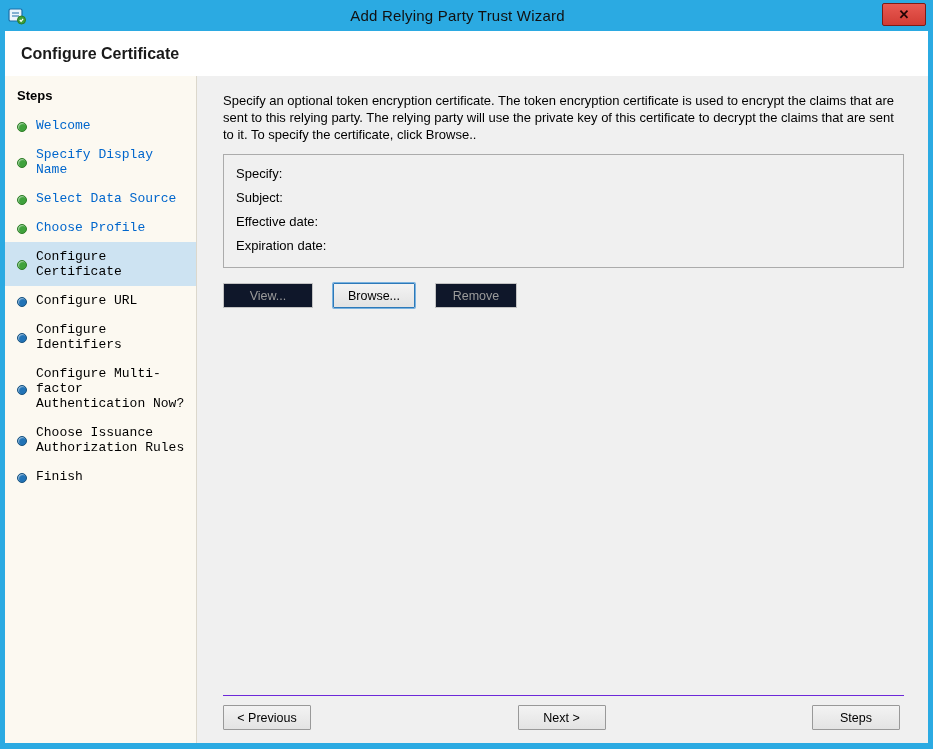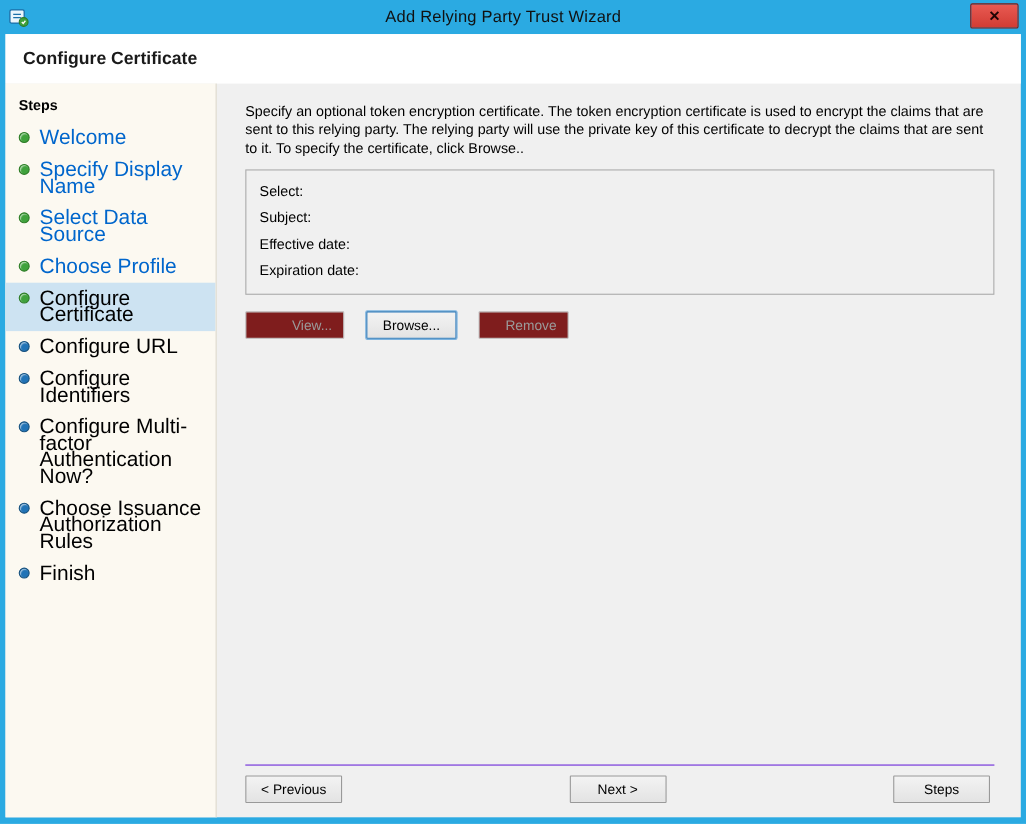--- a/index.html
+++ b/index.html
@@ -56,23 +56,23 @@
     background:#FCF9F1;
     border-right:1px solid #DCD8CC;
     padding-top:12px;
     overflow:hidden;
   }
   .steps-heading{
     font-size:13px;font-weight:bold;color:#000;
     margin:0 0 8px 12px;
   }
   .step-item{
-    display:flex;align-items:flex-start;
+    display:flex;align-items:center;
     padding:7px 8px 7px 12px;gap:9px;
-    font-size:19px;line-height:15px;
+    font-size:13px;line-height:15px;font-family:Liberation Mono, monospace;
   }
   .bullet{
     width:10px;height:10px;border-radius:50%;
     flex:0 0 auto;margin-top:2px;
     box-shadow:inset 1px 1px 1px rgba(255,255,255,.55);
   }
   .step-item.completed .bullet,
   .step-item.current .bullet{
     background:var(--bullet-done);border:1px solid #2E7D27;
   }
@@ -105,21 +105,21 @@
   }
   .btn{
     min-width:82px;height:25px;
     background:linear-gradient(#F3F3F3,#E3E3E3);
     border:1px solid #999999;border-radius:1px;
     font-family:"Liberation Sans",sans-serif;
     font-size:12.5px;color:#000;
     padding:0 10px;cursor:pointer;
   }
   .btn:disabled,.btn.disabled{
-    color:#9B9B9B;background:#7f1d1d;border-color:#C3C3C3;cursor:default;text-align:right;
+    color:#9B9B9B;background:#0f172a;border-color:#C3C3C3;cursor:default;
   }
   .btn.view{min-width:90px;}
   .btn.focused{
     border:1px solid #2D79B9;
     box-shadow:0 0 0 1px #7AB2DF;
   }
 
   .footer{
     margin-top:auto;
     border-top:1px solid #6d28d9;
@@ -197,21 +197,21 @@
     <span class="step-label">Finish</span>
   </div>
           </div>
       </div>
 
       <div class="main">
         <p class="instructions">Specify an optional token encryption certificate.  The token encryption certificate is used to encrypt the claims that are sent to this relying party.  The relying party will use the private key of this certificate to decrypt the claims that are sent to it.  To specify the certificate, click Browse..</p>
 
         <div class="cert-box">
             <div class="cert-field">
-    <span class="cert-label">Select:</span>
+    <span class="cert-label">Specify:</span>
     <span class="cert-value"></span>
   </div>
             <div class="cert-field">
     <span class="cert-label">Subject:</span>
     <span class="cert-value"></span>
   </div>
             <div class="cert-field">
     <span class="cert-label">Effective date:</span>
     <span class="cert-value"></span>
   </div>

